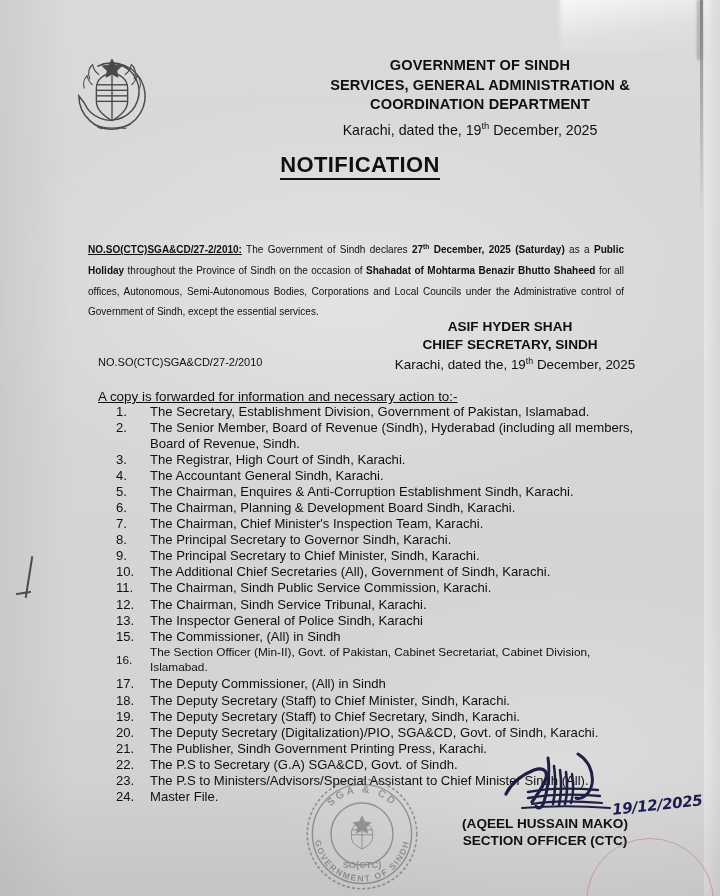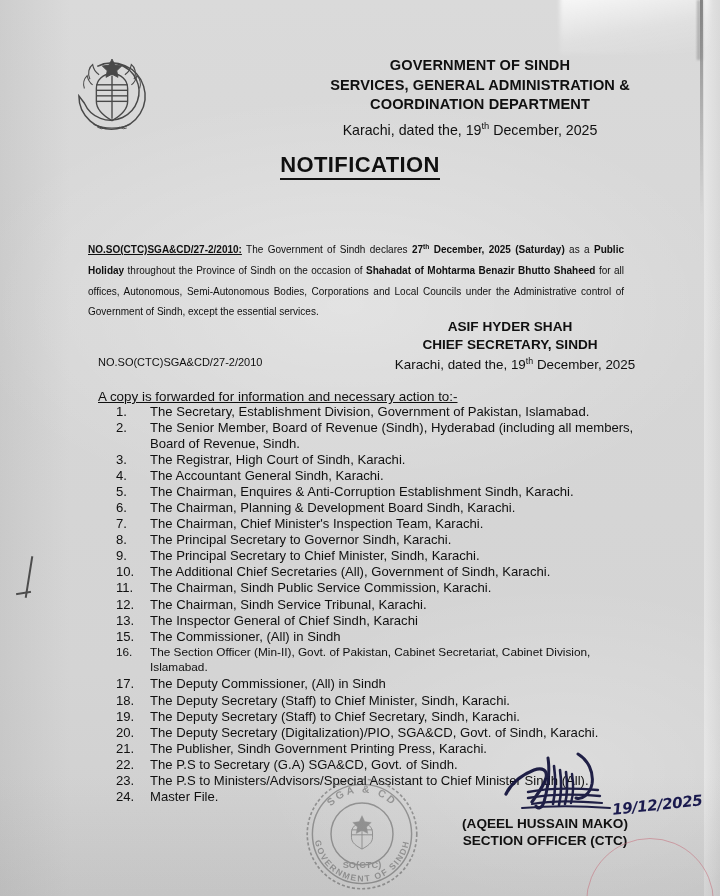--- a/index.html
+++ b/index.html
@@ -131,21 +131,21 @@
   .li {
     display: flex;
     align-items: flex-start;
     line-height: 15.5px;
     margin-bottom: 0.6px;
   }
   .li .num {
     width: 34px; flex: 0 0 34px; text-align: left; padding-left: 4px;
   }
   .li .txt { flex: 1 1 auto; }
-  .li.small { font-size: 11.8px; }
+  .li.small { font-size: 11.8px; align-items: center; }
   .li.small .num { font-size: 11.8px; }
 
   
   .stamp {
     position: absolute; left: 300px; top: 772px; width: 124px; height: 124px;
     opacity: 0.42;
   }
   .stamp svg { width: 100%; height: 100%; display: block; }
 
   
@@ -284,21 +284,21 @@
     <div class="li">
         <span class="num">11.</span>
         <span class="txt">The Chairman, Sindh Public Service Commission, Karachi.</span>
       </div>
     <div class="li">
         <span class="num">12.</span>
         <span class="txt"> The Chairman, Sindh Service Tribunal, Karachi.</span>
       </div>
     <div class="li">
         <span class="num">13.</span>
-        <span class="txt">The Inspector General of Chief Sindh, Karachi</span>
+        <span class="txt">The Inspector General of Police Sindh, Karachi</span>
       </div>
     <div class="li">
         <span class="num">15.</span>
         <span class="txt">The Commissioner, (All) in Sindh</span>
       </div>
     <div class="li small">
         <span class="num">16.</span>
         <span class="txt">The Section Officer (Min-II), Govt. of Pakistan, Cabinet Secretariat, Cabinet Division, Islamabad.</span>
       </div>
     <div class="li">

